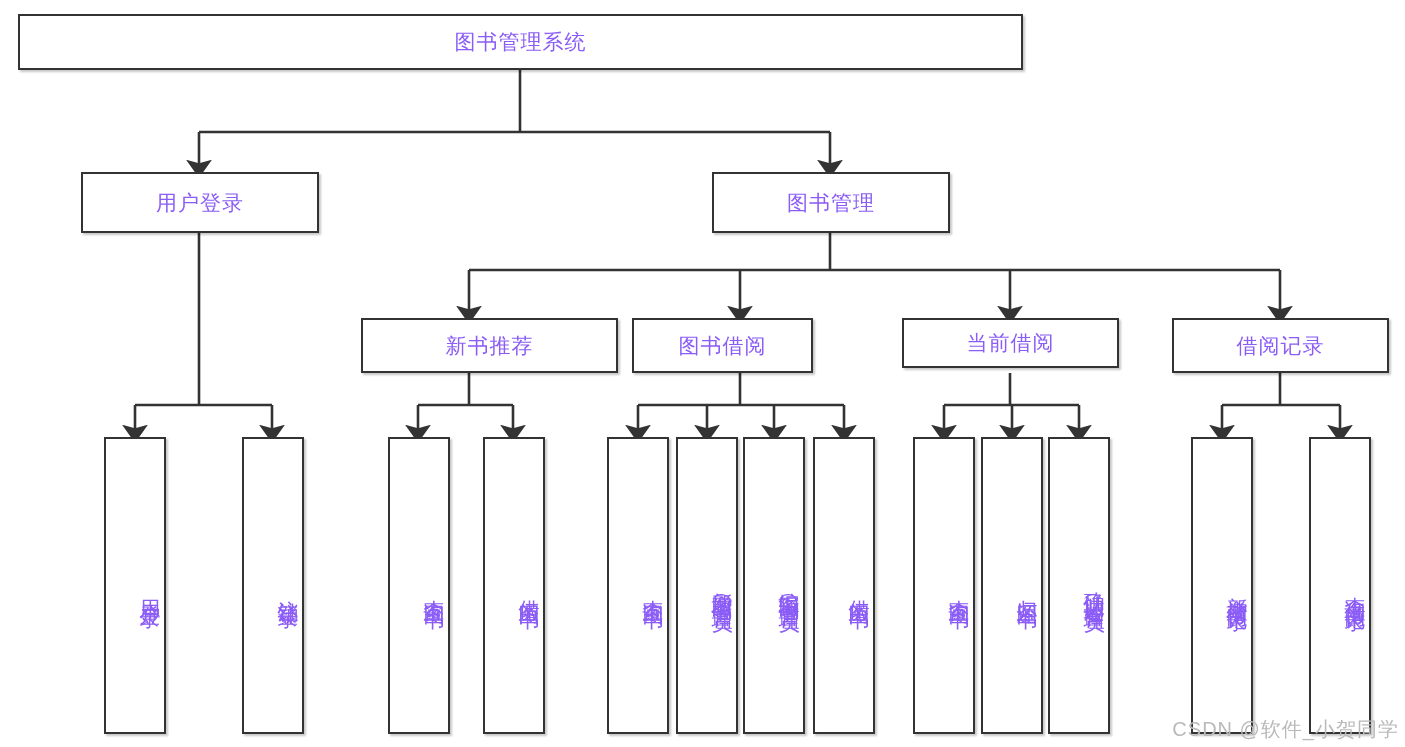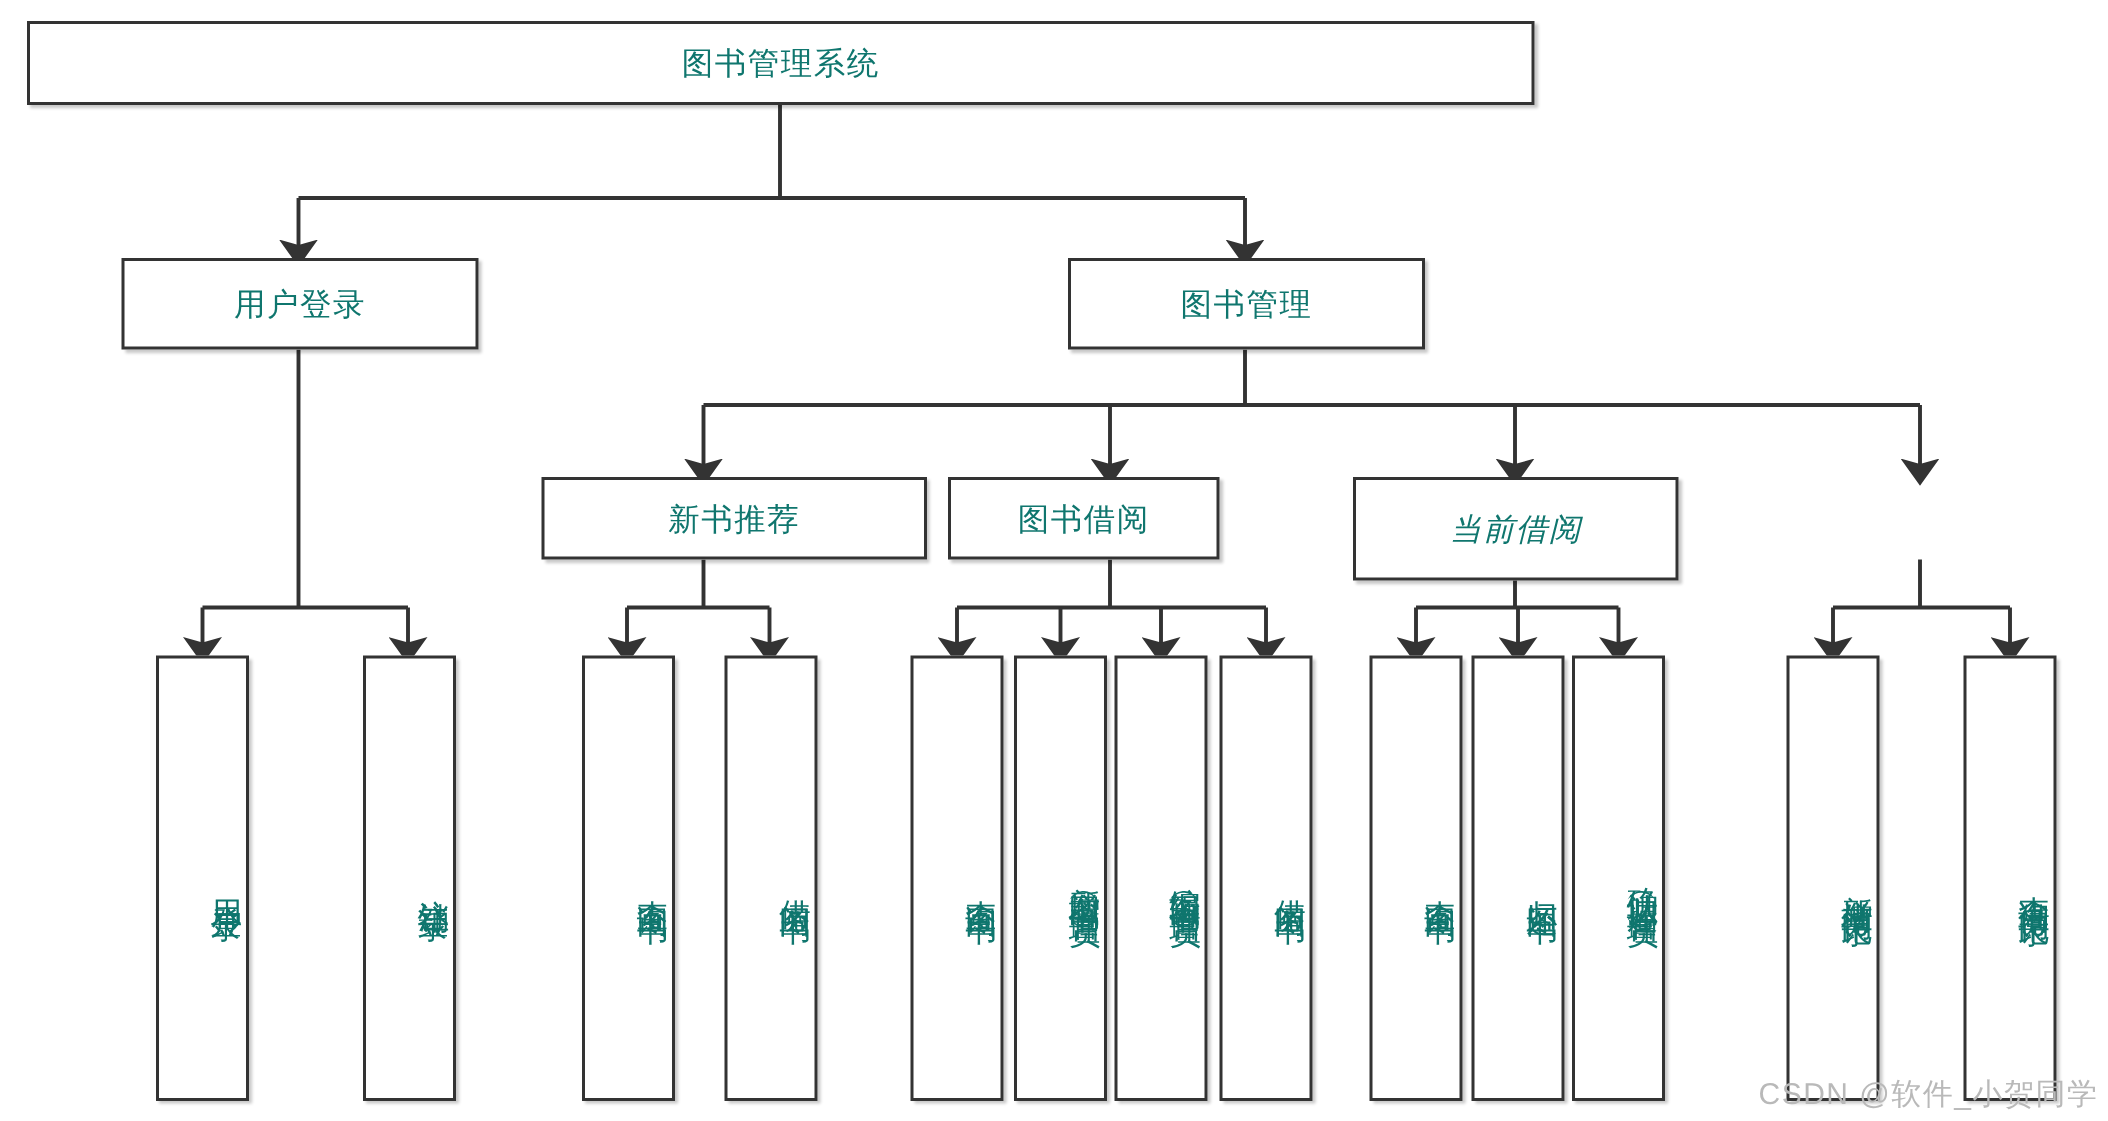--- a/index.html
+++ b/index.html
@@ -9,21 +9,21 @@
   }
   #stage{position:relative;width:1405px;height:747px;}
   svg.wires{position:absolute;left:0;top:0;width:1405px;height:747px;pointer-events:none;}
   .node{
     position:absolute;
     background:#ffffff;
     border:2px solid #333333;
     box-sizing:border-box;
     box-shadow:2px 2px 2px rgba(0,0,0,0.22);
     display:flex;align-items:center;justify-content:center;
-    color:#0f766e;
+    color:#8b5cf6;
   }
   .node.h{font-size:21px;letter-spacing:1px;}
   .node.v{
     writing-mode:vertical-rl;
     text-orientation:upright;
     font-size:21px;
     letter-spacing:3px;
     padding-top:6px;
     align-items:flex-start;
     justify-content:center;
@@ -100,22 +100,25 @@
   <div class="node h" style="left:712px;top:172px;width:238px;height:61px;">
     <span class="txt">图书管理</span>
   </div>
 
   <div class="node h" style="left:361px;top:318px;width:257px;height:55px;">
     <span class="txt">新书推荐</span>
   </div>
   <div class="node h" style="left:632px;top:318px;width:181px;height:55px;">
     <span class="txt">图书借阅</span>
   </div>
-  <div class="node h" style="left:902px;top:318px;width:217px;height:69px;font-style:italic;">
+  <div class="node h" style="left:902px;top:318px;width:217px;height:50px;">
     <span class="txt">当前借阅</span>
+  </div>
+  <div class="node h" style="left:1172px;top:318px;width:217px;height:55px;">
+    <span class="txt">借阅记录</span>
   </div>
 
   <div class="node v" style="left:104px;top:437px;width:62px;height:297px;">
     <span class="txt">用户登录</span>
   </div>
   <div class="node v" style="left:242px;top:437px;width:62px;height:297px;">
     <span class="txt">注销登录</span>
   </div>
 
   <div class="node v" style="left:388px;top:437px;width:62px;height:297px;">

